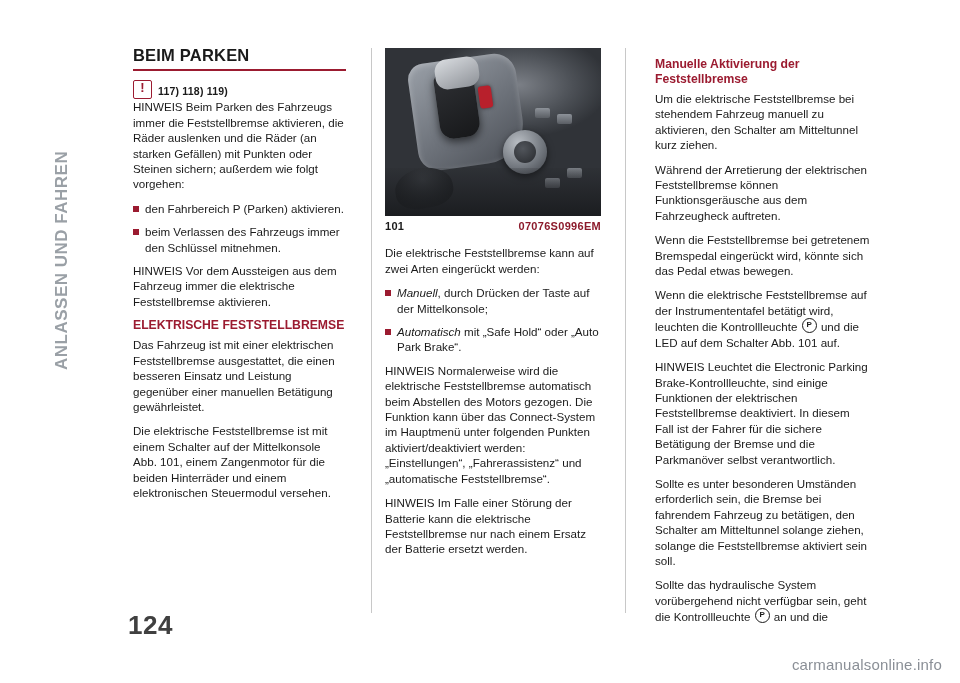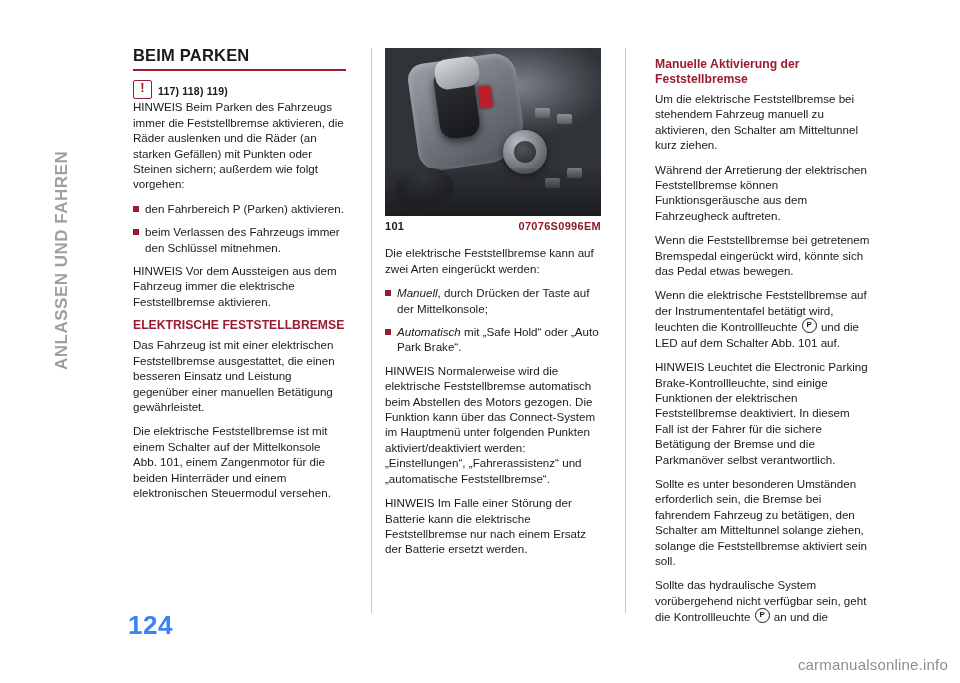--- a/index.html
+++ b/index.html
@@ -37,21 +37,21 @@
     white-space: nowrap;
   }
 
   
   .page-number {
     position: absolute;
     left: 128px;
     top: 610px;
     font-size: 26px;
     font-weight: bold;
-    color: #3b82f6;
+    color: #404040;
     letter-spacing: 0.5px;
   }
 
   
   .col {
     position: absolute;
     top: 48px;
     width: 213px;
     font-size: 11.6px;
     line-height: 15.4px;
@@ -257,21 +257,21 @@
     position: absolute;
     left: 0; right: 0; top: 0;
     text-align: center;
     line-height: 11px;
     font-weight: bold;
   }
 
   
   .watermark {
     position: absolute;
-    right: 12px;
+    right: 18px;
     bottom: 10px;
     font-size: 15px;
     color: #8a8f96;
     letter-spacing: 0.2px;
   }
 </style>
 </head>
 <body>
 
 <div class="page">

